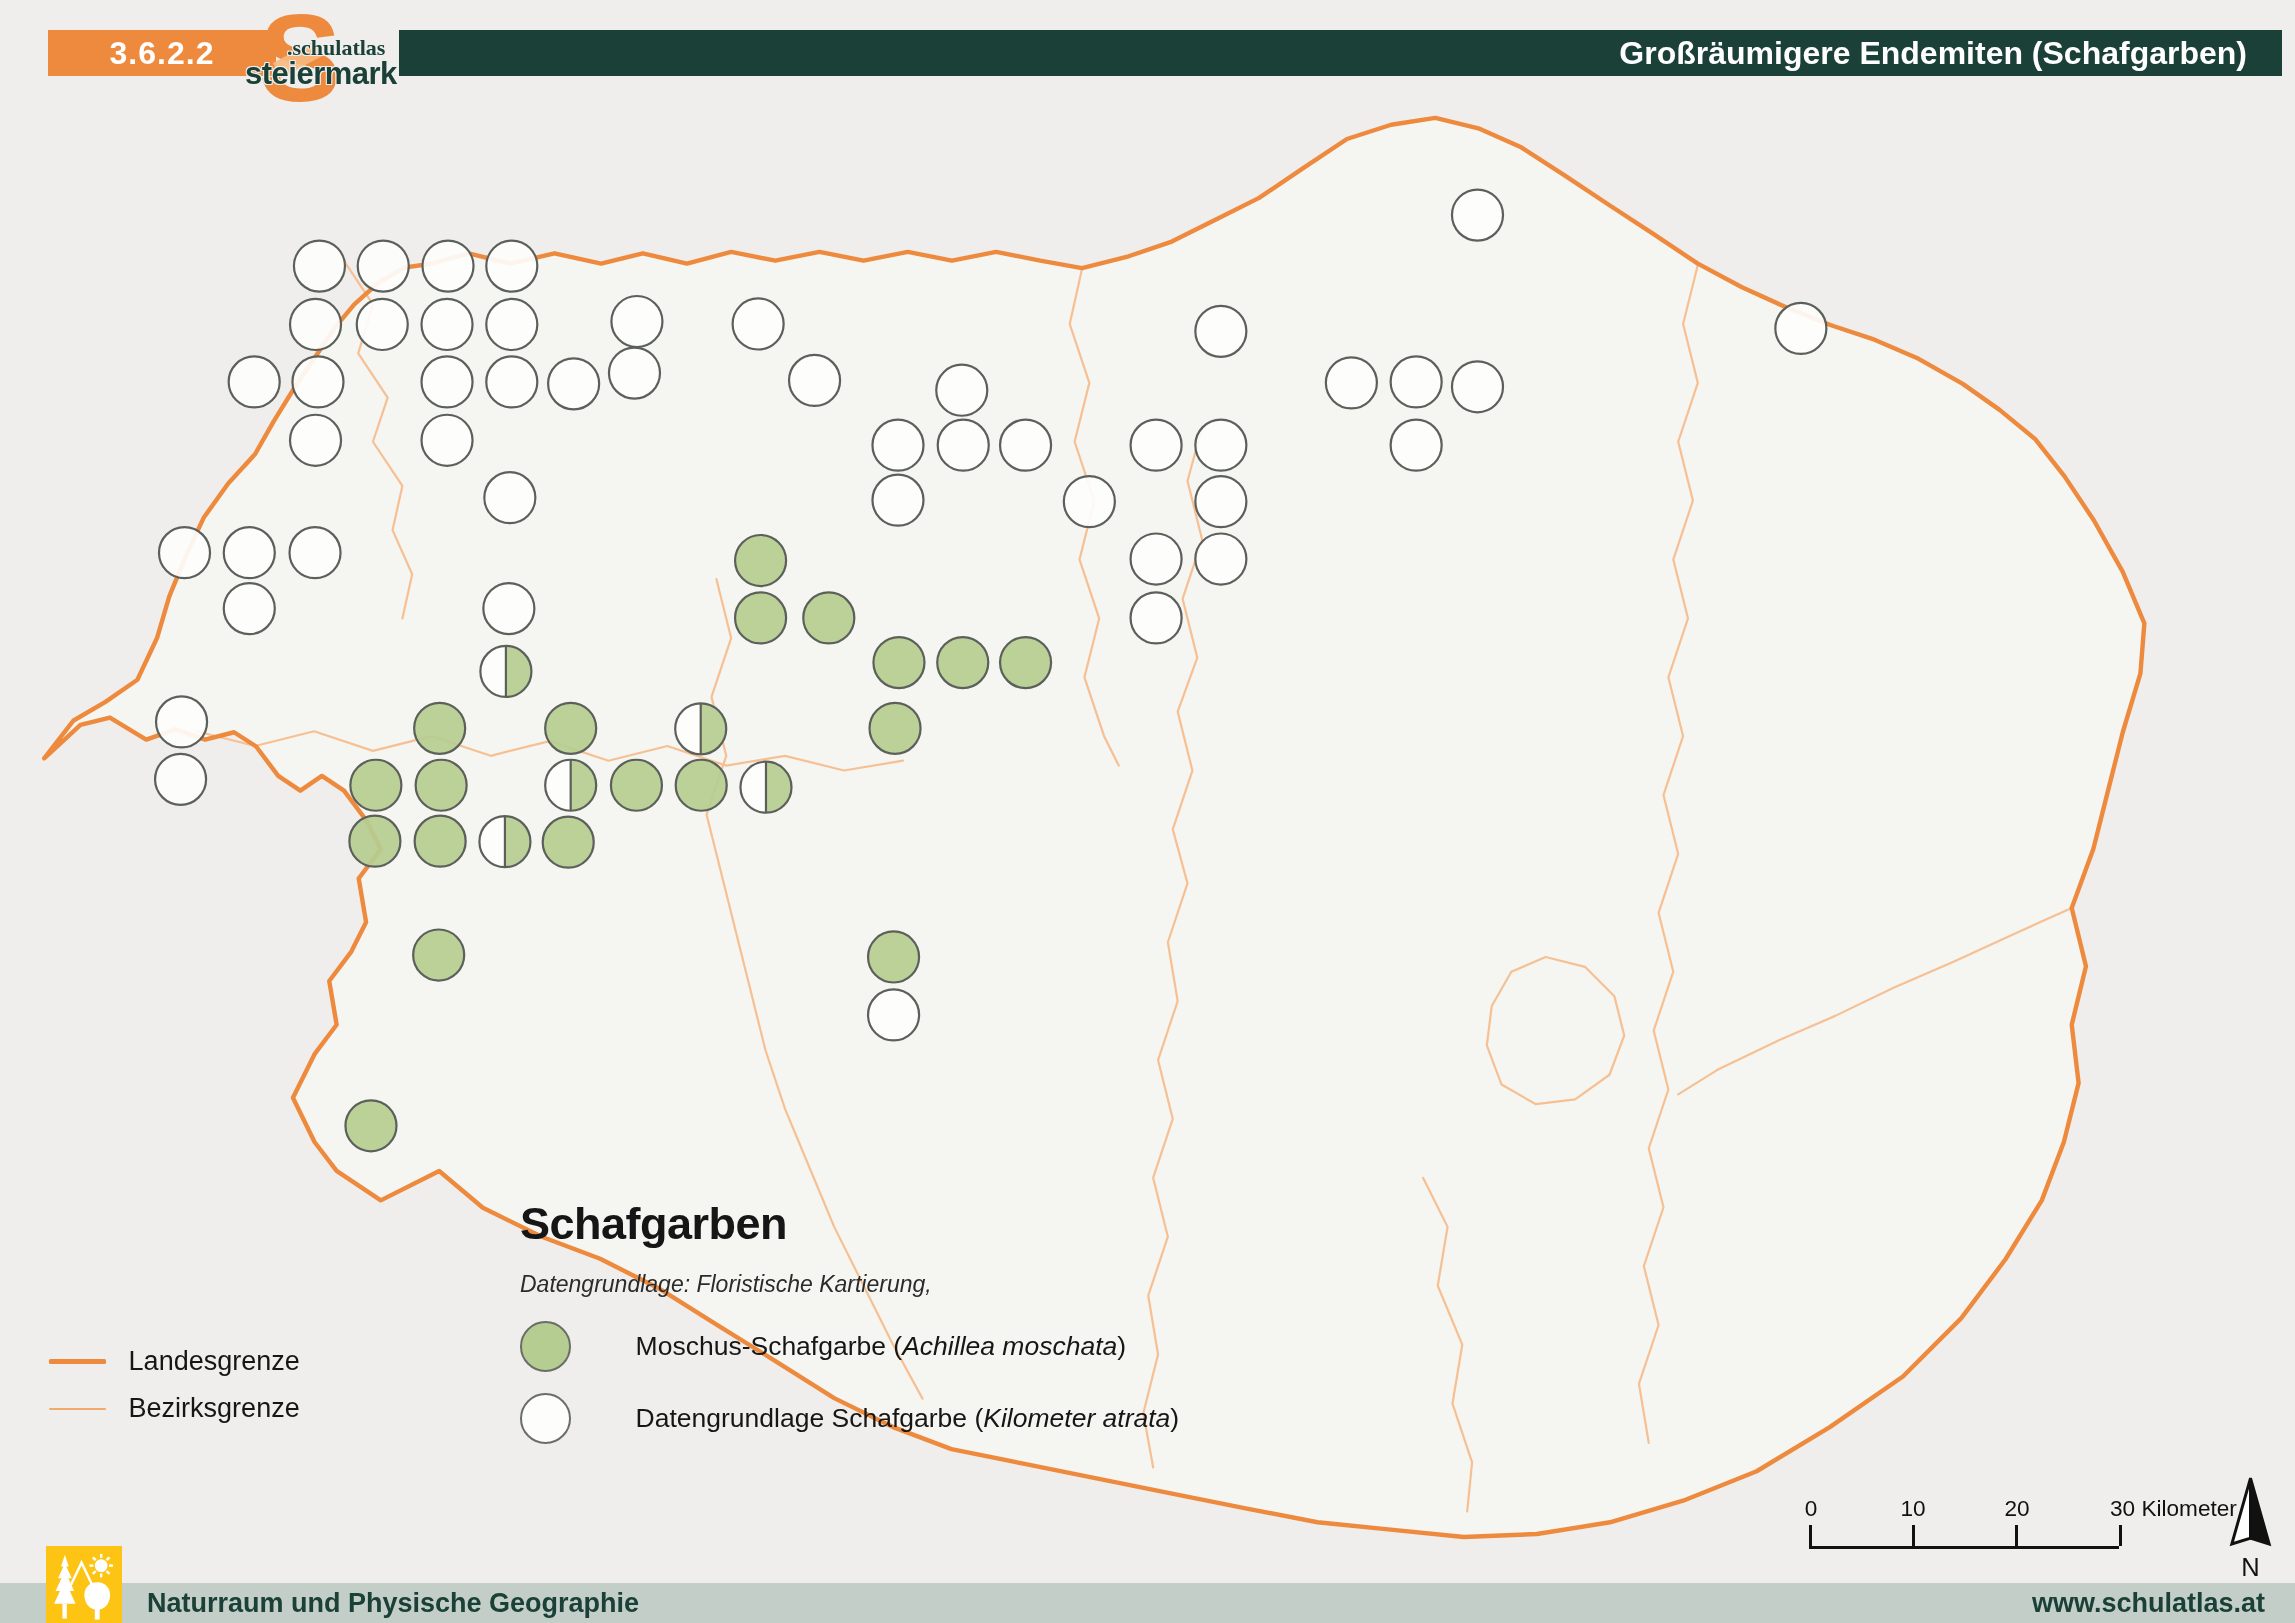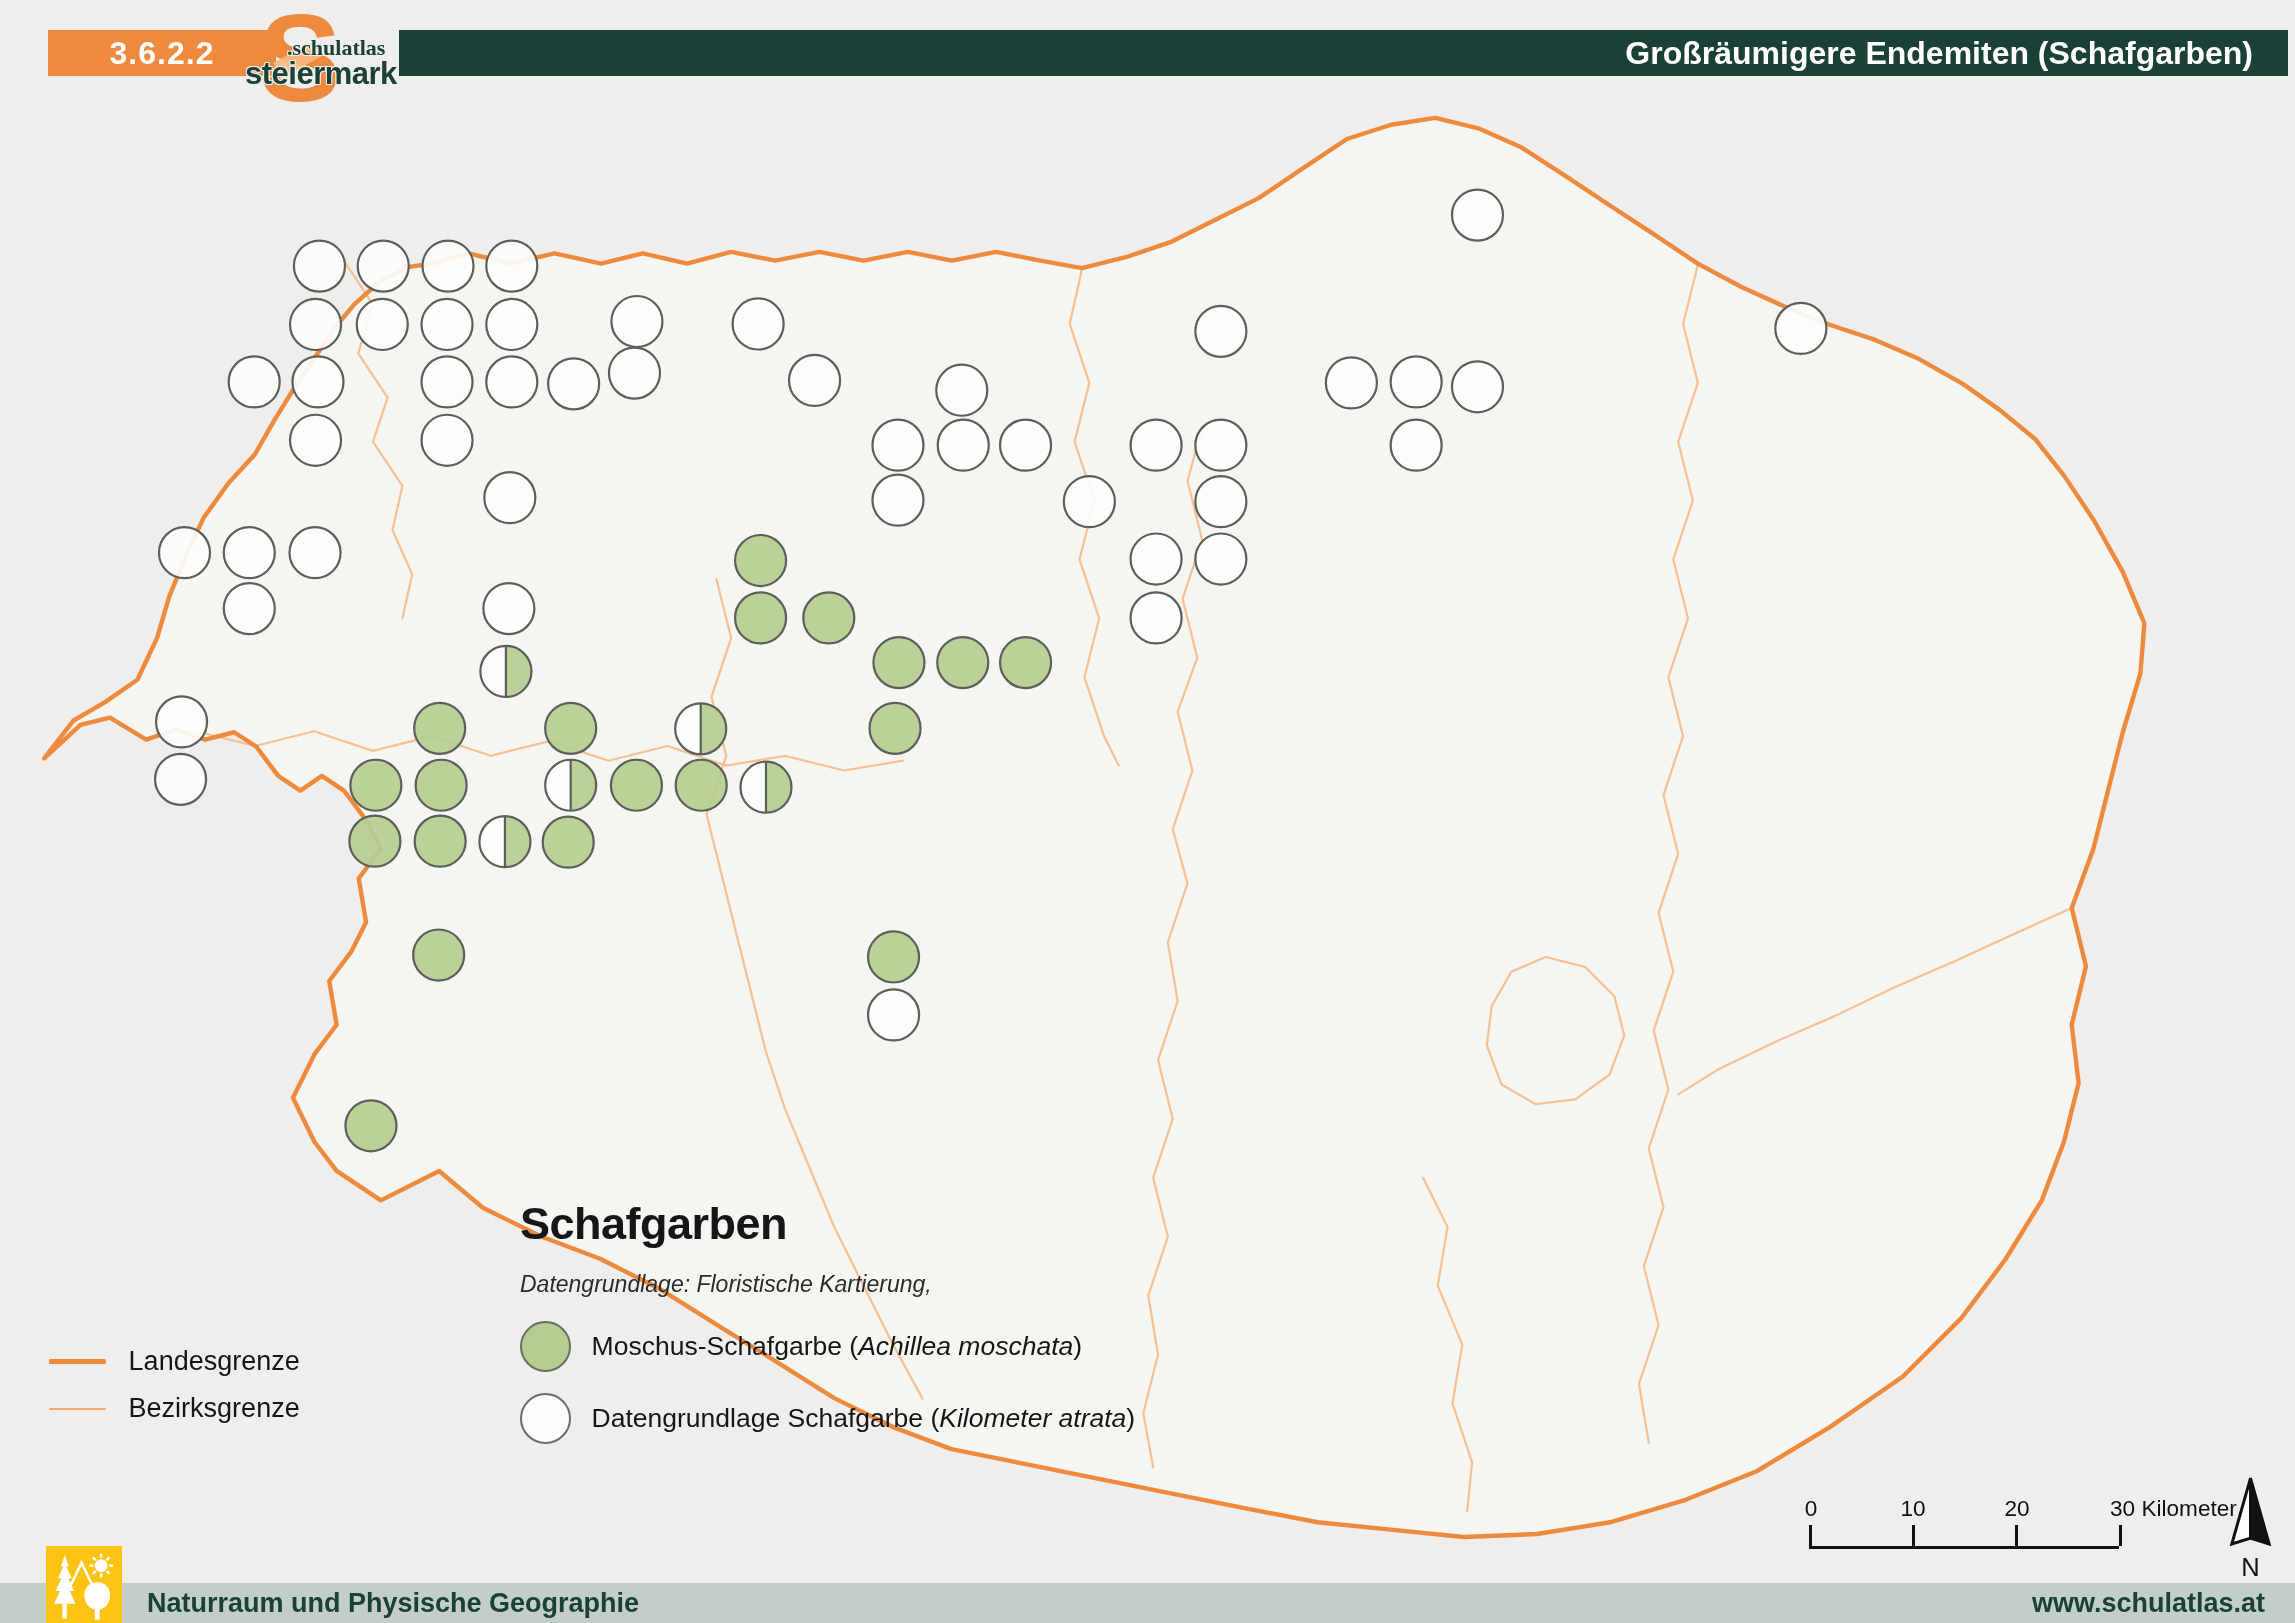--- a/index.html
+++ b/index.html
@@ -14,35 +14,35 @@
       radial-gradient(442px 245px at 70% 48%, #e8e7e4 0%, rgba(232,231,228,0) 72%),
       radial-gradient(687px 393px at 82% 78%, #f3f2f0 0%, rgba(243,242,240,0) 75%),
       repeating-linear-gradient(118deg, rgba(221,220,217,.22) 0 3.4px, rgba(248,247,245,.22) 3.4px 7.4px),
       linear-gradient(#efeeec,#eeede b);
   }
   #mapsvg{position:absolute;left:0;top:0;}
   
   .hdr-code{position:absolute;left:0;top:30px;width:228px;height:46px;background:var(--orange);
     display:flex;align-items:center;justify-content:center;margin-left:48px;}
   .hdr-code span{color:#fff;font-weight:bold;font-size:32px;letter-spacing:1px;}
-  .hdr-bar{position:absolute;left:399px;top:30px;right:7px;height:46px;background:var(--dgreen);
+  .hdr-bar{position:absolute;left:399px;top:30px;right:13px;height:46px;background:var(--dgreen);
     display:flex;align-items:center;justify-content:flex-end;}
   .hdr-bar span{color:#fff;font-weight:bold;font-size:32px;padding-right:35px;letter-spacing:0px;}
   .logo{position:absolute;left:245px;top:4.9px;width:206px;height:103px;}
   .logo .big-s{position:absolute;left:13.7px;top:-17.7px;font-size:124px;font-weight:bold;color:var(--orange);font-family:"Liberation Sans",sans-serif;}
   .logo .fold{position:absolute;left:28.5px;top:46px;width:47px;height:16.7px;background:#f6b87f;transform:rotate(-28deg);opacity:.9;}
   .logo .l1{position:absolute;left:42px;top:30px;font-size:22px;font-weight:bold;color:var(--dgreen);
     text-shadow:1px 1px 0 #efeeec,-1px -1px 0 #efeeec,1px -1px 0 #efeeec,-1px 1px 0 #efeeec;font-family:Liberation Serif, serif;}
   .logo .l2{position:absolute;left:0px;top:51px;font-size:31px;font-weight:bold;color:var(--dgreen);letter-spacing:-0.5px;
     text-shadow:1px 1px 0 #efeeec,-1px -1px 0 #efeeec,1px -1px 0 #efeeec,-1px 1px 0 #efeeec;}
   
   .legend{position:absolute;left:520px;top:1198px;width:687px;}
   .legend .ltitle{font-size:45px;font-weight:bold;color:#161616;letter-spacing:-0.5px;}
   .legend .lsrc{font-size:23px;font-style:italic;color:#2b2b2b;margin-top:16.7px;line-height:34px;}
-  .legend .lrow{display:flex;align-items:center;margin-top:20.6px;height:51px;}
+  .legend .lrow{display:flex;align-items:center;margin-top:20.6px;height:51px;gap:44px;}
   .legend .lcirc{width:51px;height:51px;border-radius:50%;border:2.5px solid #6a6e68;box-sizing:border-box;flex:0 0 auto;}
   .legend .ltext{font-size:26.5px;color:#161616;margin-left:20.6px;white-space:nowrap;}
   .legend .ltext i{font-style:italic;}
   
   .linelegend{position:absolute;left:49px;top:1338px;}
   .llrow{display:flex;align-items:center;height:47px;}
   .llsample{width:57px;flex:0 0 auto;}
   .llsample div{border-radius:1.5px;}
   .lllabel{font-size:27px;color:#161616;margin-left:22.6px;}
   

